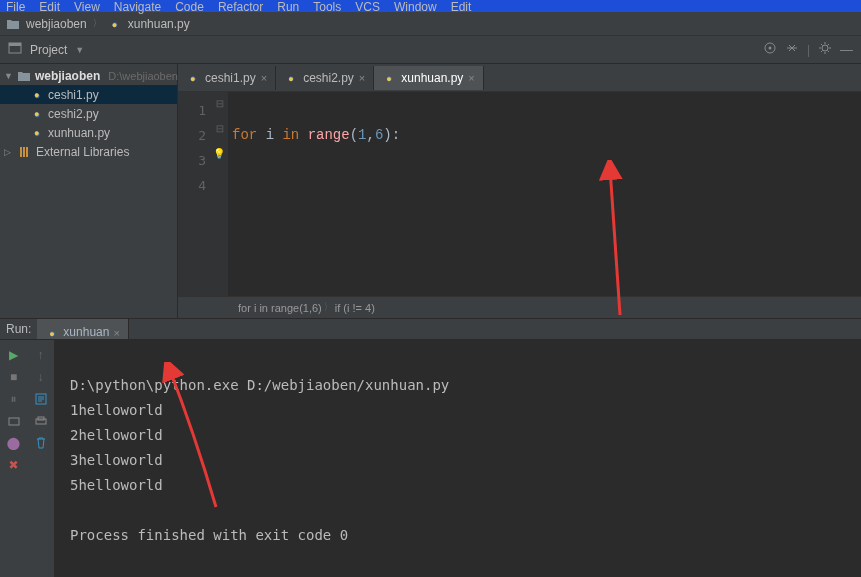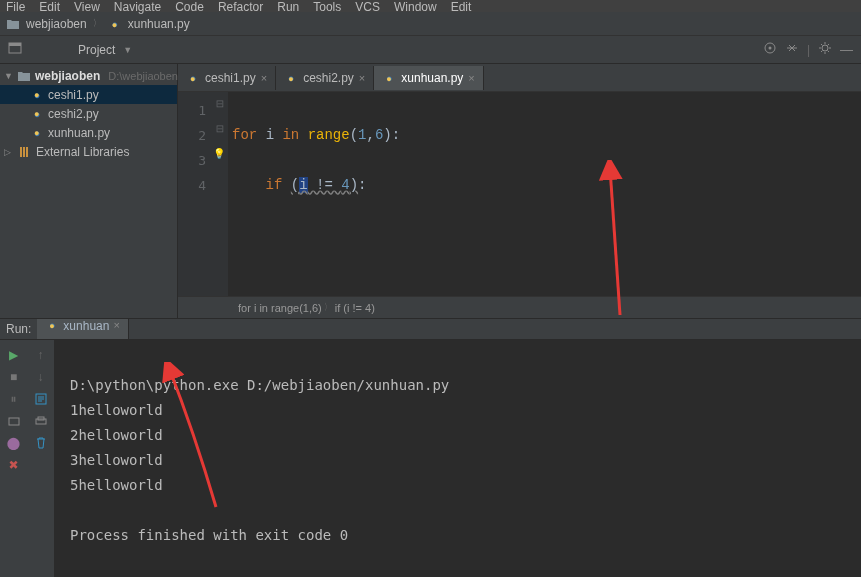--- a/index.html
+++ b/index.html
@@ -7,41 +7,41 @@
       width: 861px; height: 577px;
       background: #2b2b2b;
       font-family: "Segoe UI", Tahoma, sans-serif;
       font-size: 12px;
       color: #a9b7c6;
       overflow: hidden;
     }
     
     .menubar {
       height: 12px; display: flex; align-items: flex-start;
-      background: #404040; padding: 0 6px; gap: 14px;
+      background: #1d4ed8; padding: 0 6px; gap: 14px;
       color: #bbbbbb; font-size: 12px;
     }
     .menubar span { cursor: pointer; }
     
     .pathbar {
       height: 24px; background: #3c3f41;
       border-bottom: 1px solid #323232;
       display: flex; align-items: center; padding: 0 6px; gap: 6px;
       color: #bbbbbb;
     }
     .pathbar .folder-icon, .pathbar .py-icon { width: 14px; height: 14px; display: inline-flex; align-items: center; justify-content: center; }
     .pathbar .sep { color: #777; font-size: 9px; }
     
     .proj-toolbar {
       height: 28px; background: #3c3f41;
       border-bottom: 1px solid #2a2a2a;
       display: flex; align-items: center; padding: 0 8px; gap: 8px;
       color: #bbbbbb;
     }
-    .proj-toolbar .label { font-weight: 500; margin-left: 48px; }
+    .proj-toolbar .label { font-weight: 500; }
     .proj-toolbar .spacer { flex: 1; }
     
     .main {
       display: flex; height: 254px;
     }
     .sidebar {
       width: 178px; background: #3c3f41;
       border-right: 1px solid #2a2a2a;
       color: #bbbbbb;
     }
@@ -77,21 +77,21 @@
     }
     .fold-col { width: 16px; background: #313335; padding-top: 6px; }
     .fold-col .fold { height: 25px; color: #606366; font-size: 10px; text-align: center; }
     .code {
       flex: 1; padding: 6px 10px 0 4px;
       font-family: Consolas, "Courier New", monospace;
       font-size: 14px; line-height: 25px; white-space: pre;
       position: relative;
     }
     .kw { color: #cc7832; }
-    .builtin { color: #eab308; }
+    .builtin { color: #fca5a5; }
     .num { color: #6897bb; }
     .str { color: #6a8759; }
     .paren { color: #a9b7c6; }
     .var { color: #a9b7c6; }
     .warn-u { text-decoration: underline; text-decoration-color: #808080; text-decoration-style: wavy; }
     .highlight-bg { background: #214283; }
     .arrow-svg {
       position: absolute; left: 342px; top: 68px; width: 60px; height: 160px;
       pointer-events: none;
     }
@@ -103,21 +103,21 @@
     }
     .breadcrumb-bar .sep { color: #666; font-size: 9px; }
     
     .run-header {
       height: 22px; background: #3c3f41; border-top: 1px solid #2a2a2a;
       border-bottom: 1px solid #2a2a2a;
       display: flex; align-items: center;
     }
     .run-header .runlabel { padding: 0 6px; color: #bbbbbb; }
     .run-header .runtab {
-      display: flex; align-items: flex-start; gap: 4px;
+      display: flex; align-items: flex-end; gap: 4px;
       padding: 0 8px; height: 100%; background: #4e5254;
       border-right: 1px solid #2a2a2a;
     }
     .run-header .runtab .close { color: #888; font-size: 11px; }
     .run-body { display: flex; height: 237px; }
     .run-gutter {
       width: 54px; background: #3c3f41;
       display: flex; flex-direction: column; padding: 4px 0;
     }
     .run-gutter .rrow { display: flex; height: 22px; }
@@ -261,21 +261,20 @@
         <div>3</div>
         <div>4</div>
       </div>
       <div class="fold-col">
         <div class="fold">⊟</div>
         <div class="fold">⊟</div>
         <div class="fold" style="color:#f0c454;">💡</div>
       </div>
       <div class="code">
 <div><span class="kw">for</span> <span class="var">i</span> <span class="kw">in</span> <span class="builtin">range</span><span class="paren">(</span><span class="num">1</span><span class="paren">,</span><span class="num">6</span><span class="paren">)</span><span class="paren">:</span></div>
-<div>    <span class="kw">if</span> <span class="paren warn-u">(</span><span class="var warn-u highlight-bg">i</span><span class="var warn-u"> != </span><span class="num warn-u">4</span><span class="paren warn-u">)</span><span class="paren">:</span></div>
         <svg class="arrow-svg" viewBox="0 0 60 160">
           <defs>
               <marker id="ah1" markerWidth="8" markerHeight="8" refX="4" refY="4" orient="auto">
                 <path d="M0 0L8 4L0 8z" fill="#e53935"></path>
               </marker>
             </defs>
           <path d="M50 155 Q 45 80 40 8" stroke="#e53935" stroke-width="3" fill="none" marker-end="url(#ah1)"></path>
         </svg>
       </div>
     </div>

